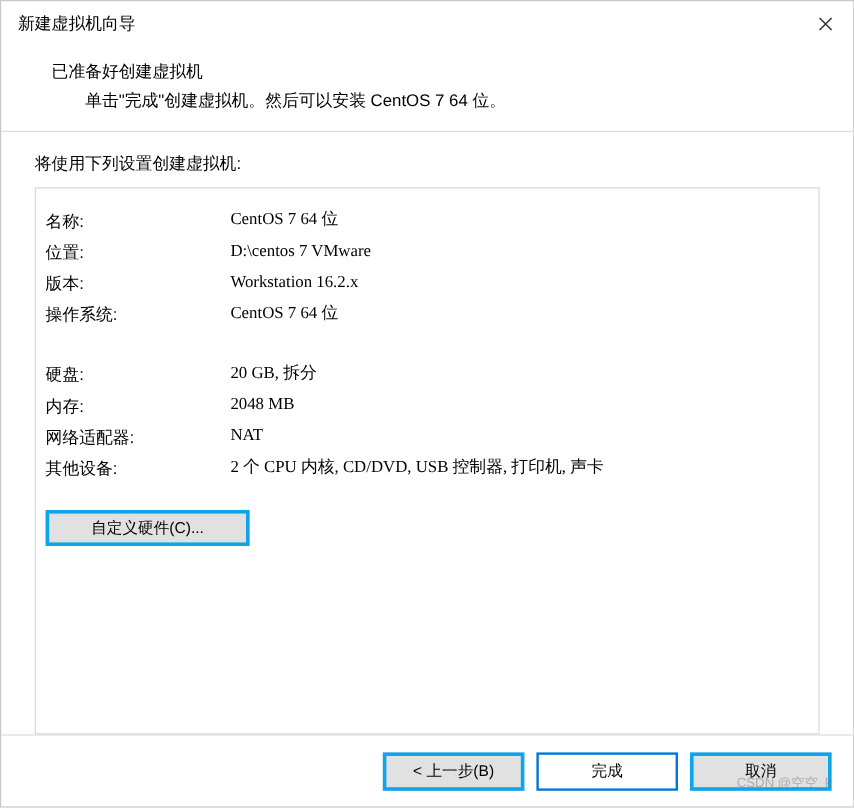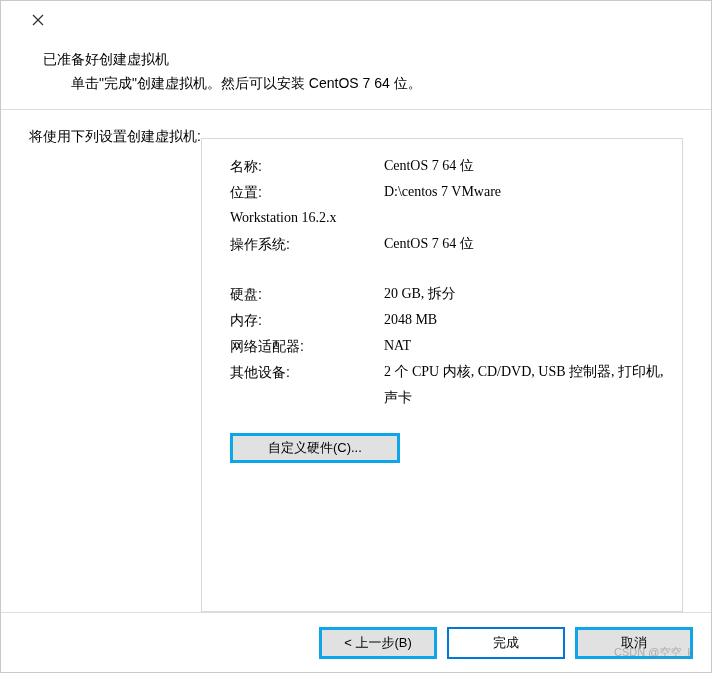--- a/index.html
+++ b/index.html
@@ -50,28 +50,28 @@
   }
   .divider {
     border: none;
     border-top: 1px solid #ddd;
     margin: 0;
   }
   .content {
     flex: 1;
     padding: 18px 28px 0 28px;
     display: flex;
-    flex-direction: row;
+    flex-direction: column;
     min-height: 0;
   }
   .content-label { font-size: 14px; }
   .settings-box {
     margin-top: 10px;
     border: 1px solid #d9d9d9;
-    padding: 14px 16px 18px 28px;
+    padding: 14px 16px 18px 8px;
     flex: 1;
   }
   .row {
     display: flex;
     line-height: 26px;
     font-size: 14px;
   }
   .row .key { width: 154px; }
   .row .val { flex: 1; font-family: Liberation Serif, serif; }
   .gap { height: 24px; }
@@ -111,20 +111,21 @@
     color: rgba(120,120,120,0.5);
     pointer-events: none;
   }
 </style>
 </head>
 <body>
 
 <div class="dialog">
 
   <div class="titlebar">
+    <div class="title">新建虚拟机向导</div>
     <div class="close-btn">
       <svg viewBox="0 0 12 12">
         <line x1="1" y1="1" x2="11" y2="11" stroke="#333" stroke-width="1.2"></line>
         <line x1="11" y1="1" x2="1" y2="11" stroke="#333" stroke-width="1.2"></line>
       </svg>
     </div>
   </div>
 
   <div class="header">
     <div class="header-title">已准备好创建虚拟机</div>
@@ -139,20 +140,21 @@
     <div class="settings-box">
       <div class="row">
         <div class="key">名称:</div>
         <div class="val">CentOS 7 64 位</div>
       </div>
       <div class="row">
         <div class="key">位置:</div>
         <div class="val">D:\centos 7 VMware</div>
       </div>
       <div class="row">
+        <div class="key">版本:</div>
         <div class="val">Workstation 16.2.x</div>
       </div>
       <div class="row">
         <div class="key">操作系统:</div>
         <div class="val">CentOS 7 64 位</div>
       </div>
 
       <div class="gap"></div>
 
       <div class="row">

